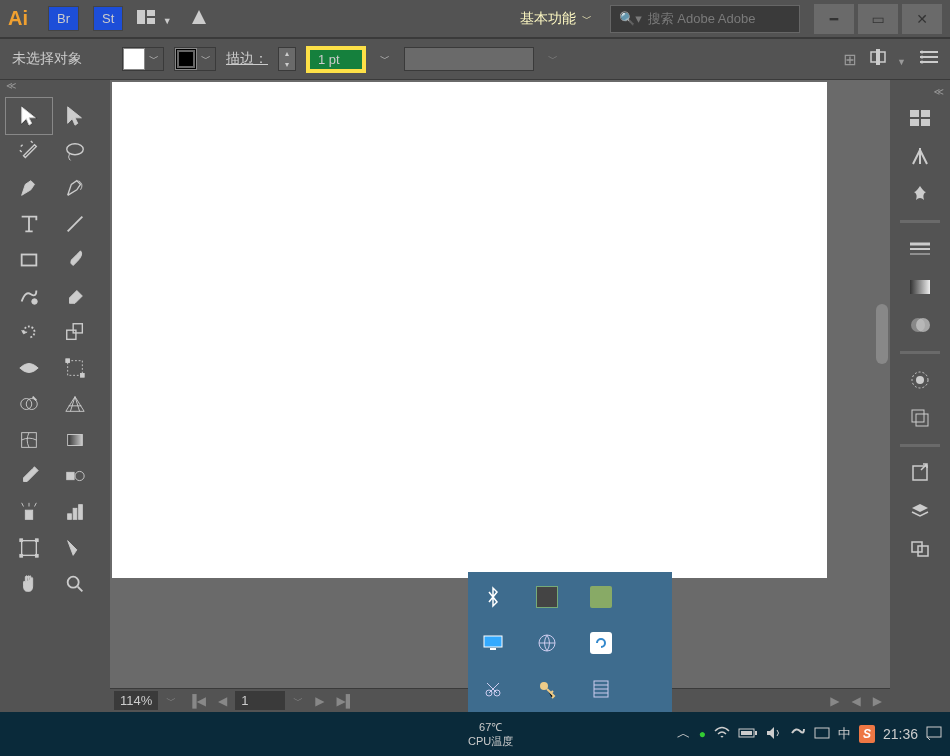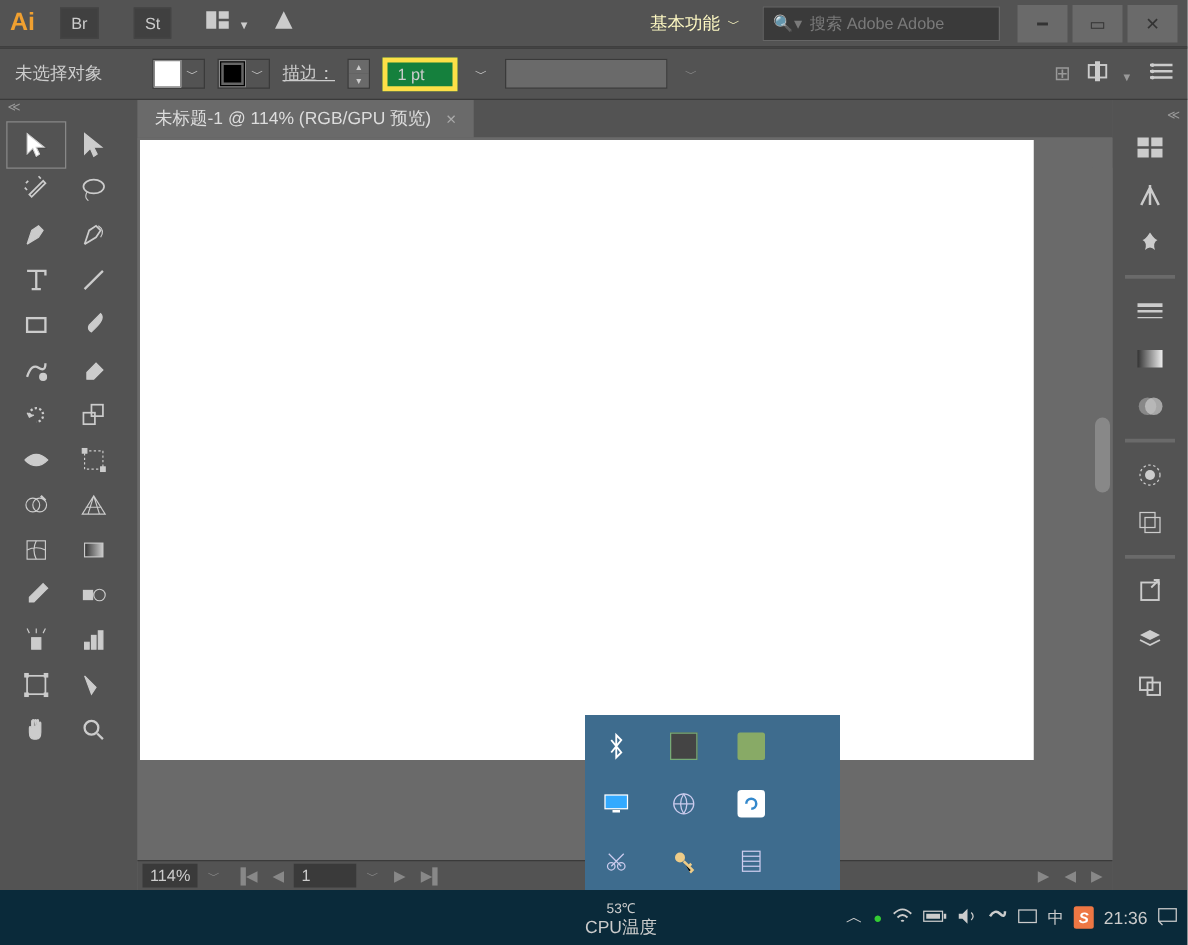--- a/index.html
+++ b/index.html
@@ -1,20 +1,20 @@
 <!DOCTYPE html>
 <html><head>
 <meta charset="utf-8">
 <style>
 *{margin:0;padding:0;box-sizing:border-box;font-family:"Microsoft YaHei",sans-serif;user-select:none}
 body{background:#fff;width:950px;height:756px;overflow:hidden;position:relative}
 .app{background:#535353;width:950px;height:712px;display:flex;flex-direction:column}
 .titlebar{height:38px;background:#535353;display:flex;align-items:center;padding:0 8px;border-bottom:1px solid #3a3a3a}
 .ai-logo{color:#f0a030;font-size:20px;font-weight:bold;margin-right:20px}
-.tb-btn{background:#404040;color:#ccc;padding:4px 8px;margin-right:22px;font-size:13px;border:1px solid #444}
+.tb-btn{background:#1d4ed8;color:#ccc;padding:4px 8px;margin-right:8px;font-size:13px;border:1px solid #444}
 .tb-icon{color:#ccc;margin-right:12px;font-size:16px}
 .dropdown{color:#fef9c3;font-size:14px;margin-left:auto;margin-right:8px;display:flex;align-items:center;gap:6px}
 .dropdown-arrow{font-size:10px}
 .search-box{background:#3a3a3a;border:1px solid #666;padding:4px 8px;color:#7a7a7a;font-size:13px;display:flex;align-items:center;gap:6px;width:190px}
 .window-controls{display:flex;margin-left:auto}
 .win-ctrl{width:40px;height:30px;background:#6a6a6a;margin-left:4px;display:flex;align-items:center;justify-content:center;color:#333;font-size:14px}
 .menubar{height:34px;background:#535353;display:flex;align-items:center;padding:0 8px;gap:4px}
 .menu-item{color:#ddd;font-size:14px;padding:4px 10px}
 .controlbar{height:42px;background:#535353;display:flex;align-items:center;padding:0 12px;gap:10px;border-top:1px solid #3a3a3a;border-bottom:1px solid #3a3a3a}
 .cb-label{color:#ccc;font-size:14px;margin-right:30px}
@@ -312,26 +312,20 @@
         <div class="tool">
             <svg viewBox="0 0 24 24">
               <circle cx="10" cy="10" r="6" fill="none" stroke="#ccc" stroke-width="2"></circle>
               <line x1="15" y1="15" x2="20" y2="20" stroke="#ccc" stroke-width="2"></line>
             </svg>
           </div>
       </div>
     </div>
 
     <div class="workspace">
-      <div class="tab-bar">
-        <div class="doc-tab">
-          <span>未标题-1 @ 114% (RGB/GPU 预览)</span>
-          <span class="tab-close">×</span>
-        </div>
-      </div>
       <div class="canvas-area">
         <div class="canvas"></div>
         <div class="scrollbar-v">
           <div class="scroll-thumb-v"></div>
         </div>
       </div>
       <div class="status-bar">
         <div class="zoom-box">114%</div>
         <div class="sb-arrow">﹀</div>
         <div class="sb-nav">▐◀</div>
@@ -487,22 +481,22 @@
         <rect x="1" y="3" width="18" height="10" fill="none" stroke="#cce"></rect>
         <line x1="5" y1="1" x2="5" y2="3" stroke="#cce"></line>
         <line x1="15" y1="1" x2="15" y2="3" stroke="#cce"></line>
       </svg>
     </div>
 </div>
 
 <div class="taskbar">
   <div style="width:468px"></div>
   <div class="tb-item">
-    <span>53℃</span>
-    <span style="font-size:14px">CPU温度</span>
+    <span>67℃</span>
+    <span style="font-size:11px">CPU温度</span>
   </div>
   <div class="taskbar-center">
     <span style="font-size:14px">︿</span>
     <span style="color:#3c3">●</span>
     <span><svg width="16" height="14">
           <path d="M1 5 Q8 -2 15 5 M4 8 Q8 4 12 8 M7 11 Q8 10 9 11" stroke="#ccc" fill="none" stroke-width="1.5"></path>
         </svg></span>
     <span><svg width="20" height="12">
           <rect x="1" y="2" width="15" height="8" fill="none" stroke="#ccc"></rect>
           <rect x="3" y="4" width="11" height="4" fill="#ccc"></rect>

